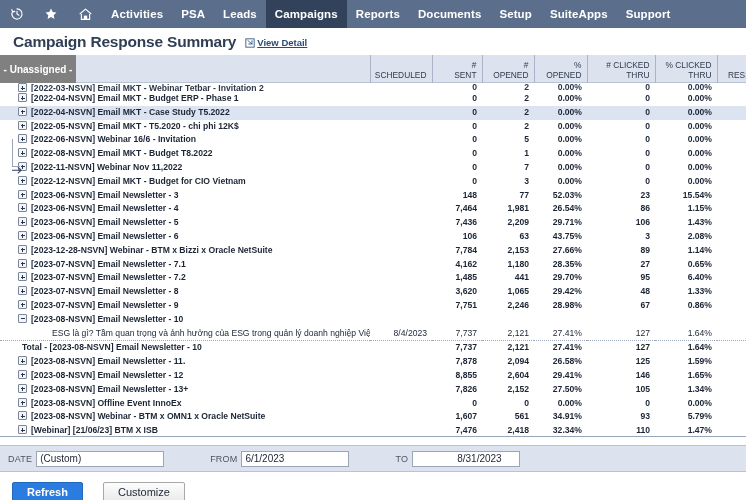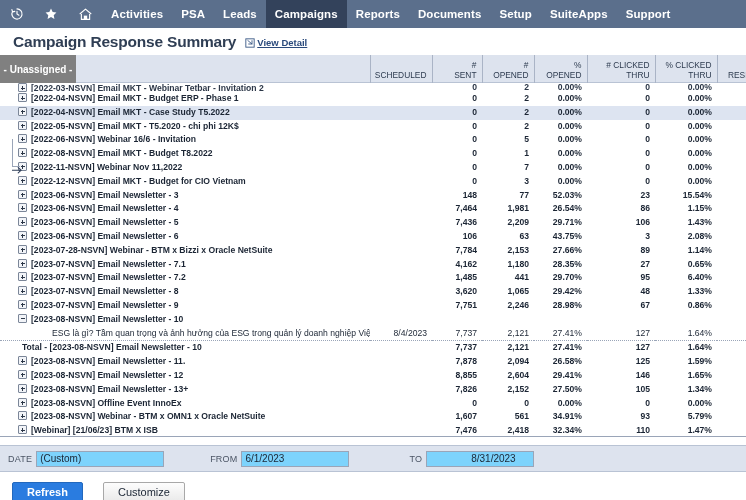--- a/index.html
+++ b/index.html
@@ -231,21 +231,21 @@
   }
   .flabel {
     font-size: 9px;
     color: #4b5565;
     margin-left: 8px;
     margin-right: 4px;
     letter-spacing: 0.2px;
   }
   .finput {
     height: 16px;
-    background: #7dd3fc;
+    background: #ffffff;
     border: 1px solid #9aa5b8;
     font-size: 10px;
     font-family: "Liberation Sans", sans-serif;
     color: #1b2534;
     padding: 0 3px;
     outline: none;
   }
   #date-input { width: 128px; }
   #from-input { width: 108px; }
   #to-input   { width: 108px; padding-left: 44px; }
@@ -491,21 +491,21 @@
           <td class="name-cell"><span class="expander plus"></span><span>[2023-06-NSVN] Email Newsletter - 6</span></td>
           <td></td>
           <td>106</td>
           <td>63</td>
           <td>43.75%</td>
           <td>3</td>
           <td>2.08%</td>
           <td>0</td>
         </tr>
         <tr class="">
-          <td class="name-cell"><span class="expander plus"></span><span>[2023-07-28-NSVN] Webinar - BTM x Bizzi x Oracle NetSuite</span></td>
+          <td class="name-cell"><span class="expander plus"></span><span>[2023-12-28-NSVN] Webinar - BTM x Bizzi x Oracle NetSuite</span></td>
           <td></td>
           <td>7,784</td>
           <td>2,153</td>
           <td>27.66%</td>
           <td>89</td>
           <td>1.14%</td>
           <td>150</td>
         </tr>
         <tr class="">
           <td class="name-cell"><span class="expander plus"></span><span>[2023-07-NSVN] Email Newsletter - 7.1</span></td>
@@ -653,20 +653,20 @@
   </div>
 
   <div id="bottom-rule"></div>
 </div>
 
 <div id="filterbar">
   <span class="flabel">DATE</span>
   <input id="date-input" class="finput" type="text" value="(Custom)" style="">
   <span class="flabel" style="margin-left:46px">FROM</span>
   <input id="from-input" class="finput" type="text" value="6/1/2023" style="">
-  <span class="flabel" style="margin-left:60px">TO</span>
+  <span class="flabel" style="margin-left:46px">TO</span>
   <input id="to-input" class="finput" type="text" value="8/31/2023" style="">
 </div>
 
 <div id="buttonbar">
   <button id="refresh-button">Refresh</button>
   <button id="customize-button">Customize</button>
 </div>
 
 </body></html>

